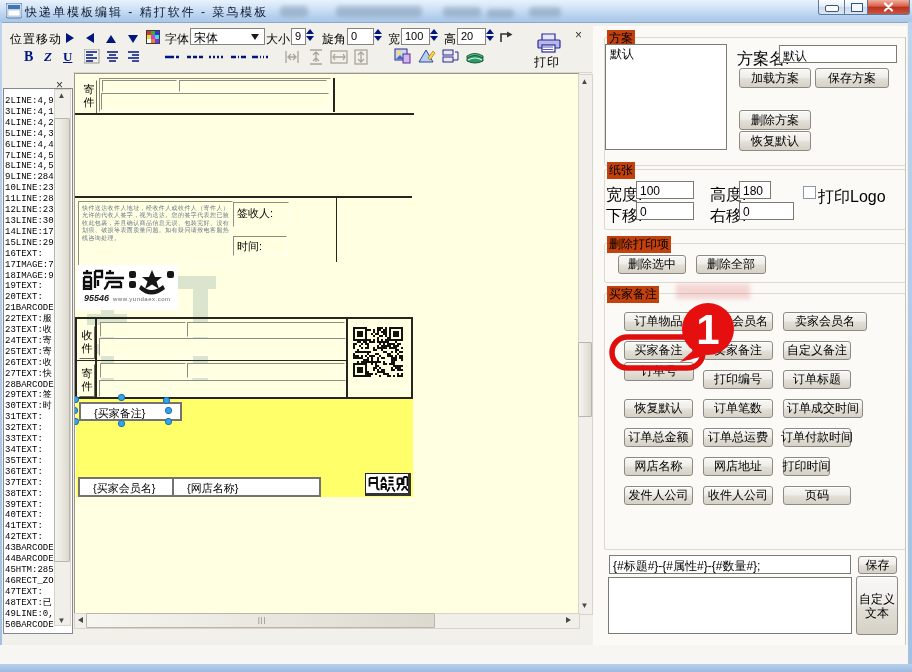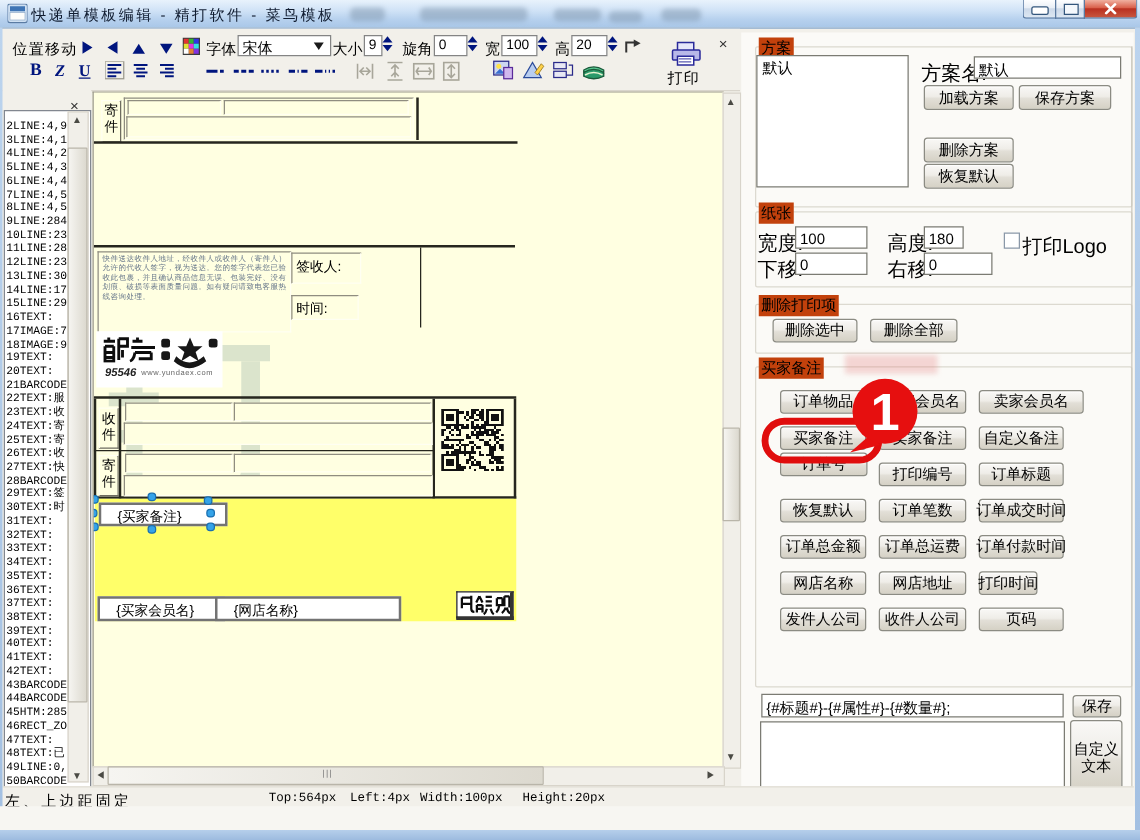--- a/index.html
+++ b/index.html
@@ -693,21 +693,21 @@
     <div class="btn" style="left:703px;top:312px;width:70px;height:19px">买家会员名</div>
     <div class="btn" style="left:783px;top:312px;width:84px;height:19px">卖家会员名</div>
     <div class="btn" style="left:624px;top:341px;width:69px;height:19px">买家备注</div>
     <div class="btn" style="left:703px;top:341px;width:70px;height:19px">卖家备注</div>
     <div class="btn" style="left:783px;top:341px;width:68px;height:19px">自定义备注</div>
     <div class="btn" style="left:624px;top:362px;width:70px;height:19px">订单号</div>
     <div class="btn" style="left:703px;top:370px;width:70px;height:19px">打印编号</div>
     <div class="btn" style="left:783px;top:370px;width:68px;height:19px">订单标题</div>
     <div class="btn" style="left:624px;top:399px;width:69px;height:19px">恢复默认</div>
     <div class="btn" style="left:703px;top:399px;width:70px;height:19px">订单笔数</div>
-    <div class="btn" style="left:783px;top:399px;width:68px;height:19px">订单成交时间</div>
+    <div class="btn" style="left:783px;top:399px;width:80px;height:19px">订单成交时间</div>
     <div class="btn" style="left:624px;top:428px;width:69px;height:19px">订单总金额</div>
     <div class="btn" style="left:703px;top:428px;width:70px;height:19px">订单总运费</div>
     <div class="btn" style="left:783px;top:428px;width:68px;height:19px">订单付款时间</div>
     <div class="btn" style="left:624px;top:457px;width:69px;height:19px">网店名称</div>
     <div class="btn" style="left:703px;top:457px;width:70px;height:19px">网店地址</div>
     <div class="btn" style="left:783px;top:457px;width:47px;height:19px">打印时间</div>
     <div class="btn" style="left:624px;top:486px;width:69px;height:19px">发件人公司</div>
     <div class="btn" style="left:703px;top:486px;width:70px;height:19px">收件人公司</div>
     <div class="btn" style="left:783px;top:486px;width:68px;height:19px">页码</div>
 <svg class="abs" style="left:604px;top:298px;width:140px;height:76px;z-index:5" viewBox="0 0 140 76">
@@ -716,24 +716,17 @@
   <circle cx="104" cy="31" r="26" fill="#e60f0f"></circle>
   <text x="104" y="46" text-anchor="middle" font-family="Liberation Sans" font-size="42" font-weight="bold" fill="#fff">1</text>
 </svg>
 
 <div class="rin" style="left:609px;top:555px;width:242px;height:19px">{#标题#}-{#属性#}-{#数量#};</div>
 <div class="btn" style="left:858px;top:556px;width:39px;height:18px">保存</div>
 <div class="rin" style="left:608px;top:577px;width:244px;height:57px"></div>
 <div class="btn" style="left:856px;top:576px;width:42px;height:59px;flex-direction:column;line-height:14px">自定义<br>文本</div>
 <div class="abs" style="left:905px;top:37px;width:1px;height:620px;background:#c9c6bc"></div>
 
-<div id="statusbar">
-  <div class="abs" style="left:2px;top:3px;font-family:'Liberation Sans';font-size:12px;letter-spacing:2.5px">左、上边距固定</div>
-  <div class="abs" style="left:213px;top:4px">Top:564px</div>
-  <div class="abs" style="left:278px;top:4px">Left:4px</div>
-  <div class="abs" style="left:334px;top:4px">Width:100px</div>
-  <div class="abs" style="left:416px;top:4px">Height:20px</div>
-</div>
 
 <div class="frame" style="left:0;top:22px;width:2px;height:643px"></div>
 <div class="frame" style="left:908px;top:22px;width:4px;height:643px"></div>
 <div class="frame" style="left:0;top:664px;width:912px;height:8px;background:linear-gradient(#b6cfeb,#9dbbdf)"></div>
 <div class="abs" style="left:0;top:645px;width:908px;height:19px;background:#f7f6f2"></div>
 </div>
 </body></html>

